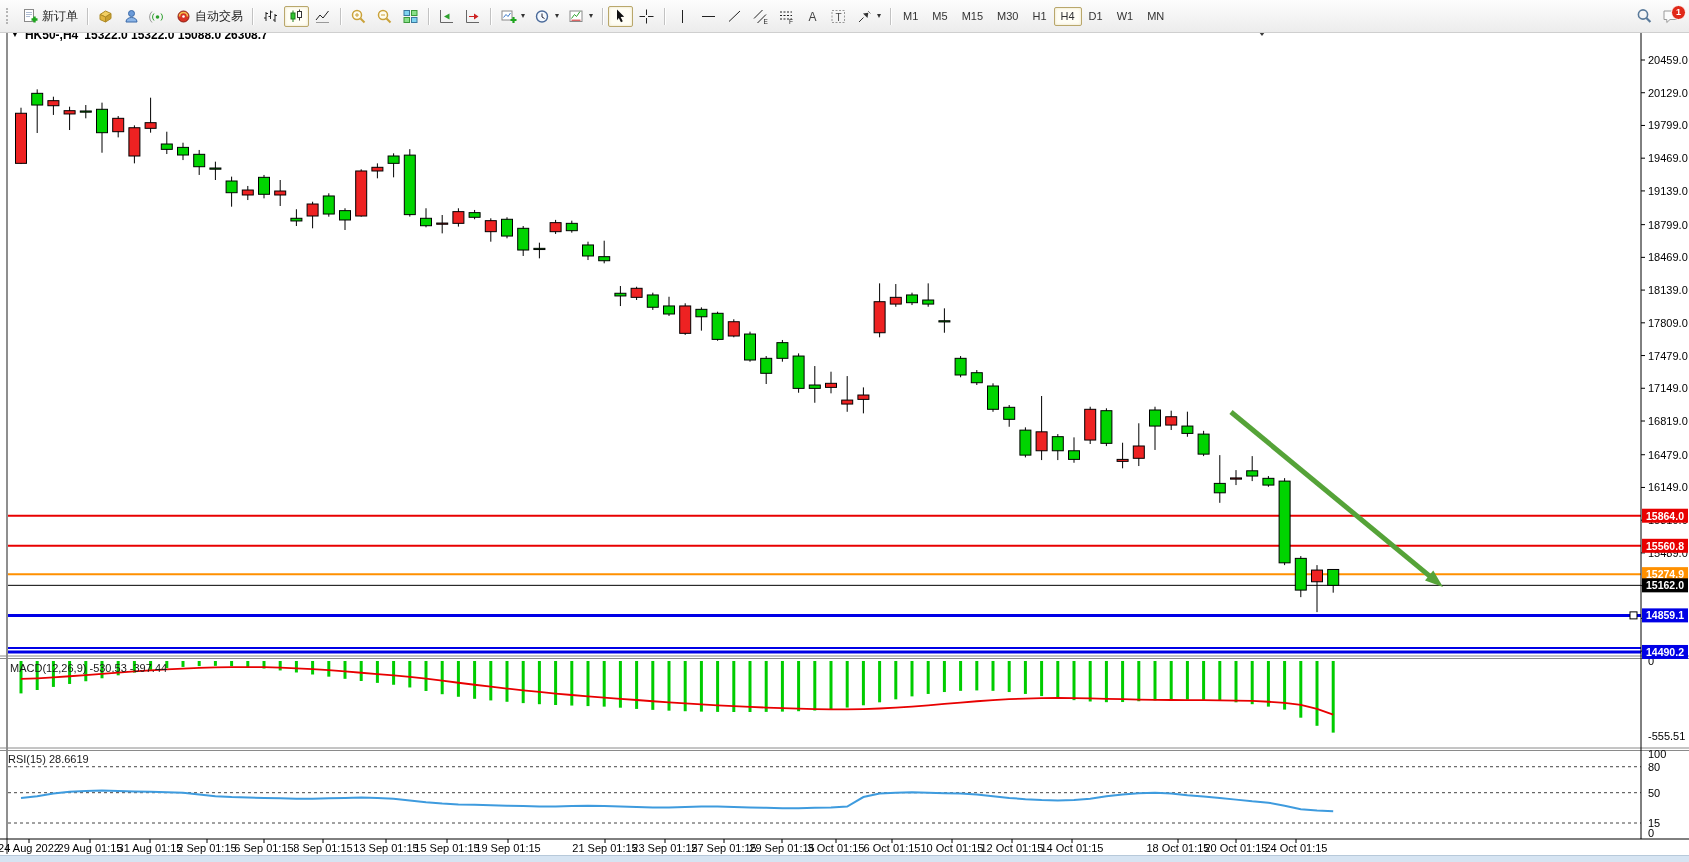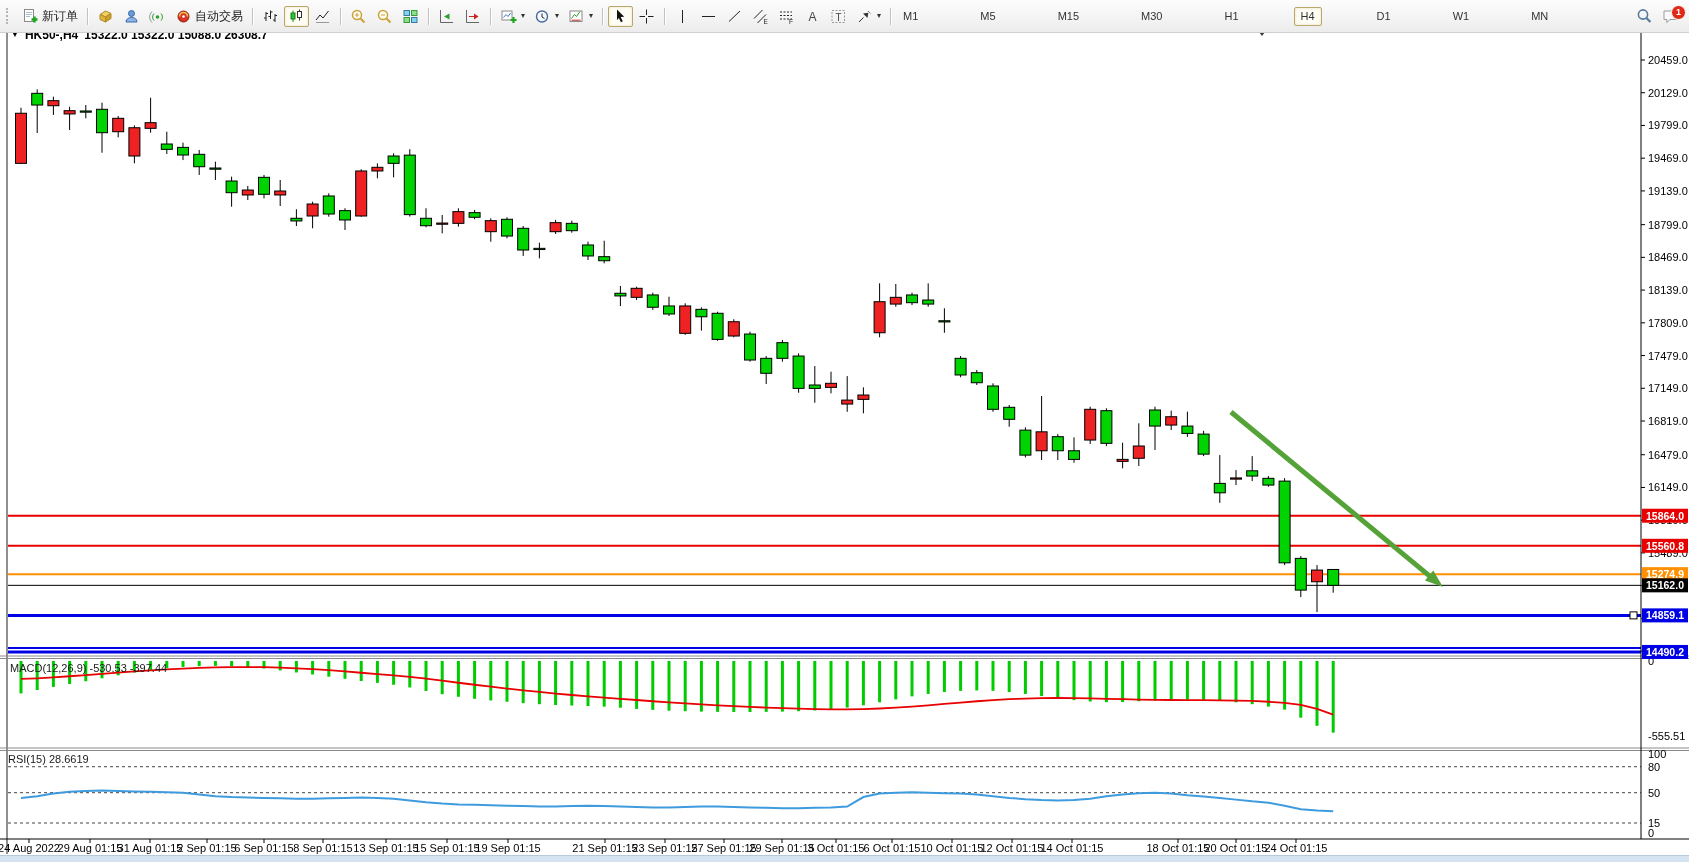--- a/index.html
+++ b/index.html
@@ -216,21 +216,21 @@
   <div class="tbtn">
     <svg width="17" height="17">
       <path d="M3 14l4.5-4.5" stroke="#333" fill="none"></path>
       <path d="M7 5.5L11.5 10l.8-5.3z" fill="#333"></path>
       <path d="M12 3l2.5 2.5" stroke="#777" fill="none"></path>
     </svg>
     <span class="caret">▾</span>
   </div>
   <div class="tsep"></div>
 
-  <div style="display:flex;align-items:center;gap:48px;">
+  <div style="display:flex;align-items:center;">
       <div class="tbtn tf">M1</div>
       <div class="tbtn tf">M5</div>
       <div class="tbtn tf">M15</div>
       <div class="tbtn tf">M30</div>
       <div class="tbtn tf">H1</div>
       <div class="tbtn tf active">H4</div>
       <div class="tbtn tf">D1</div>
       <div class="tbtn tf">W1</div>
       <div class="tbtn tf">MN</div>
     </div>

